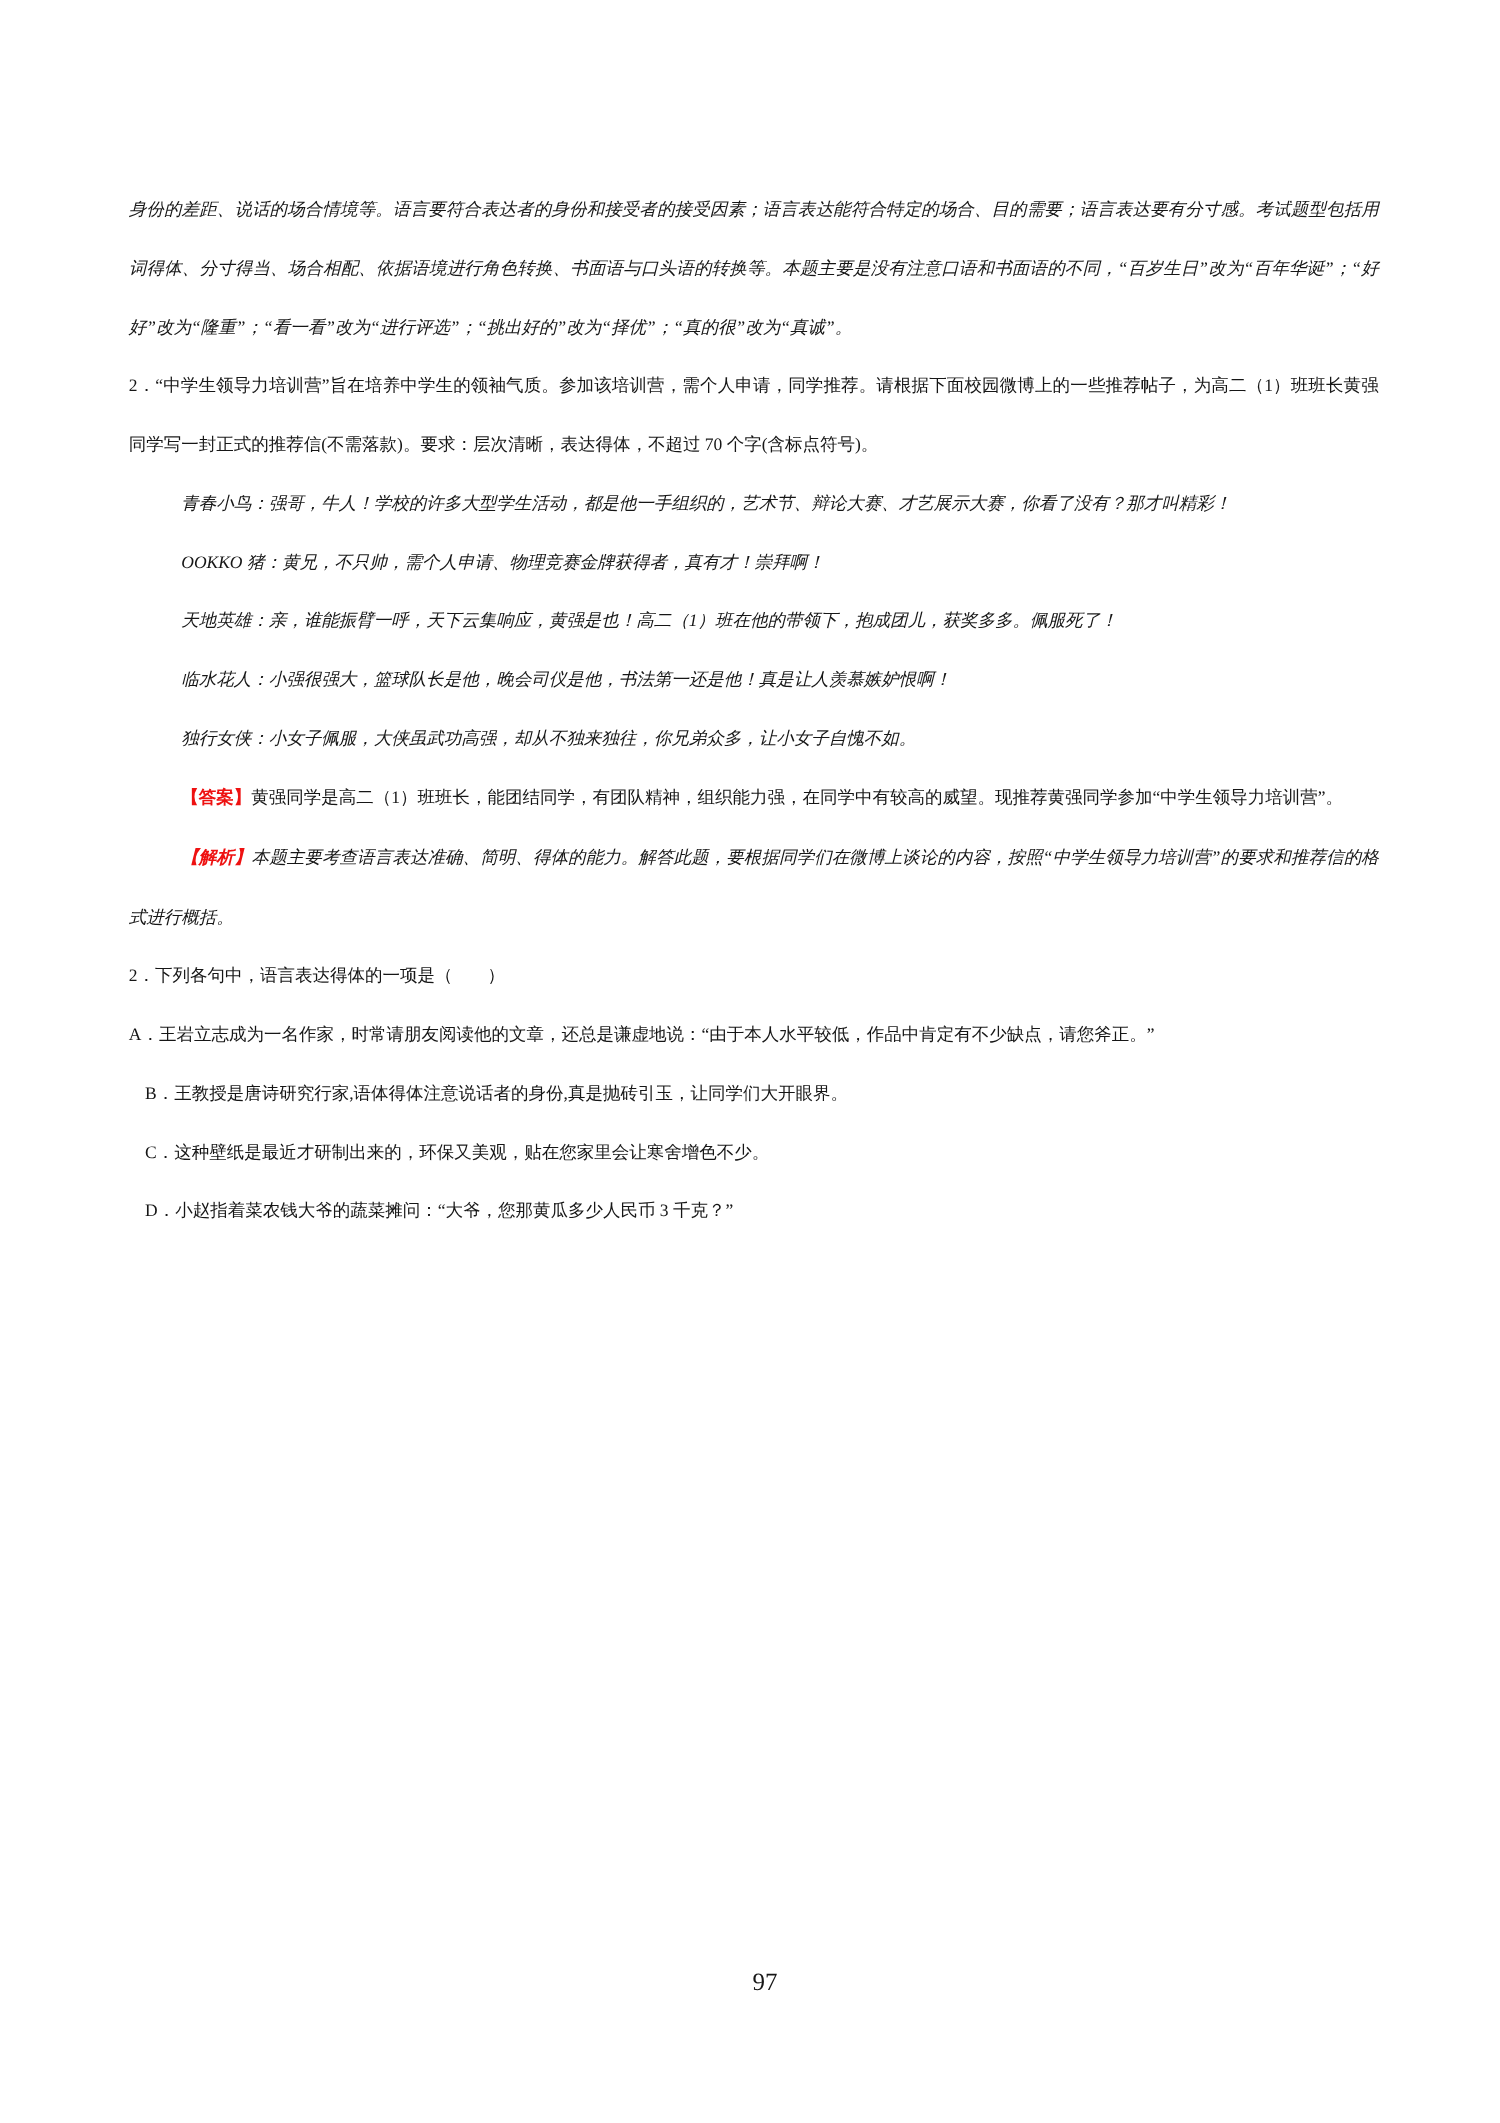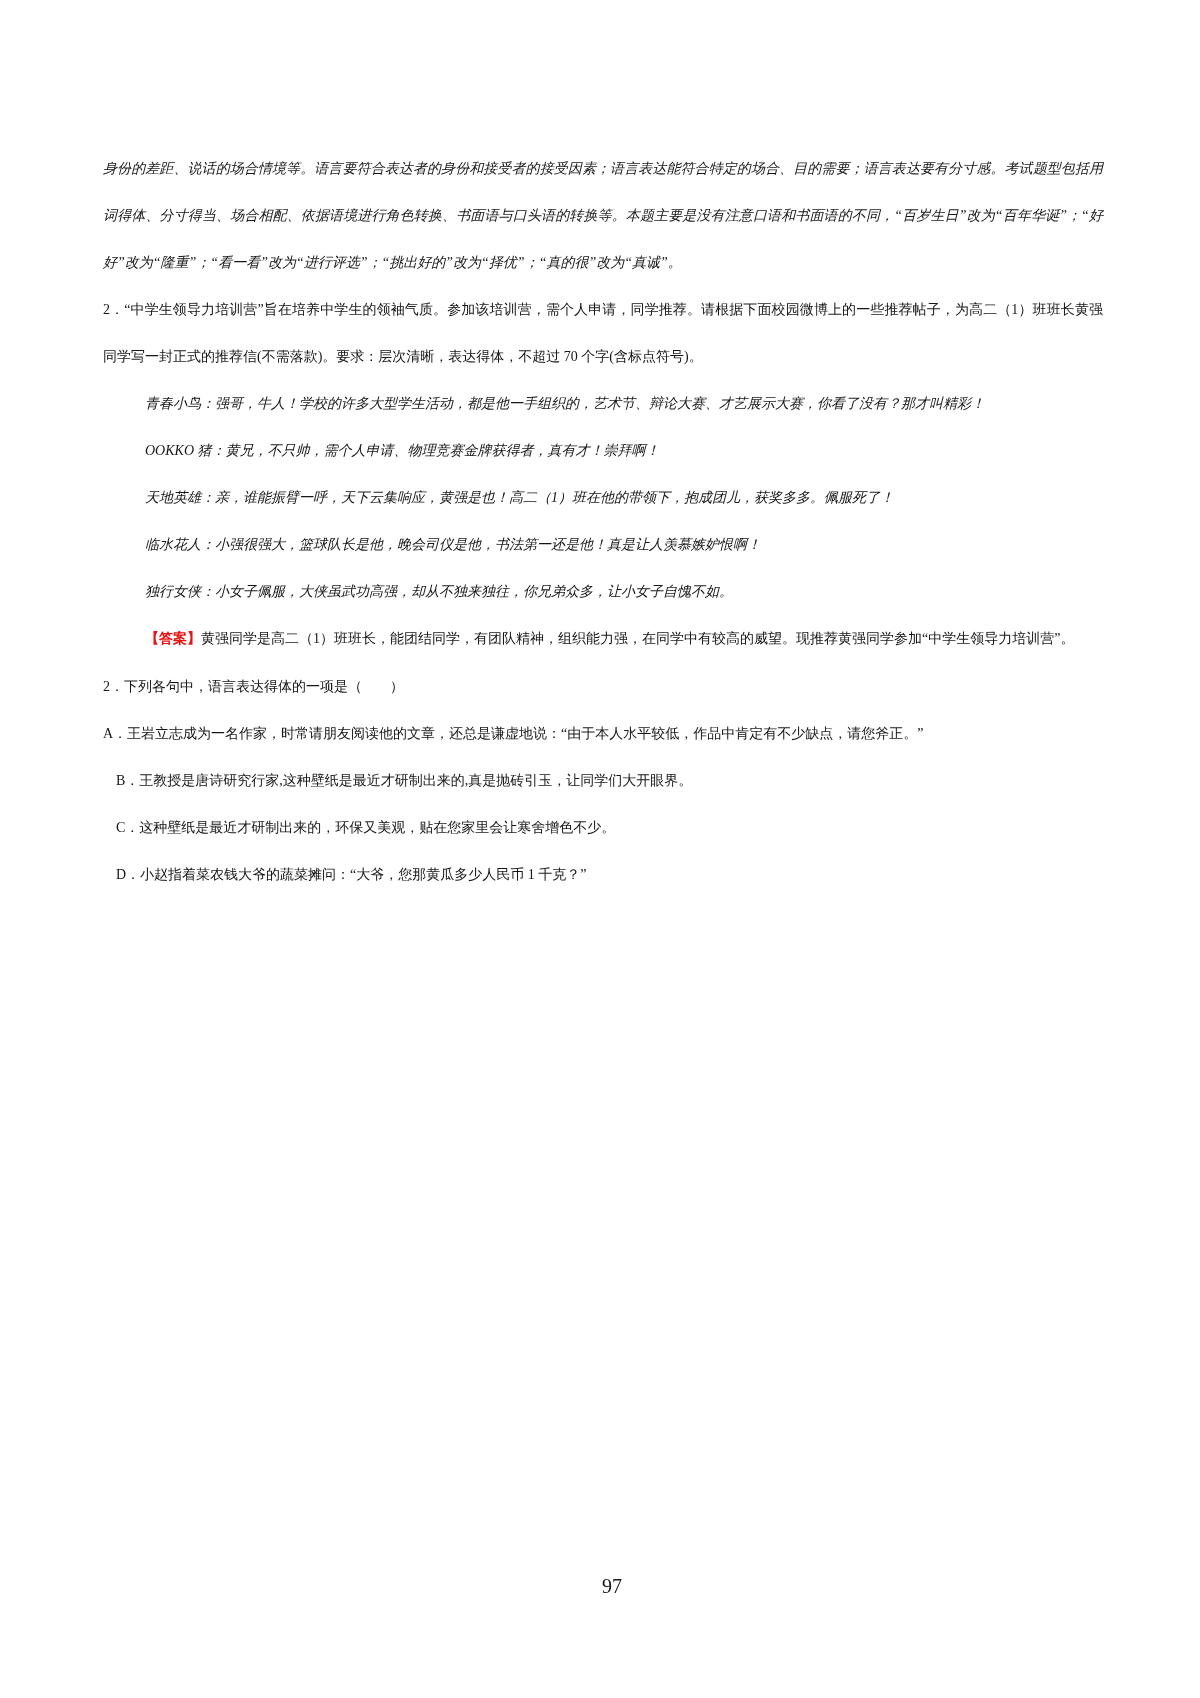--- a/index.html
+++ b/index.html
@@ -57,20 +57,21 @@
 <div class="page">
   <div class="content">
       <p class="para  kai"><span>身份的差距、说话的场合情境等。语言要符合表达者的身份和接受者的接受因素；语言表达能符合特定的场合、目的需要；语言表达要有分寸感。考试题型包括用词得体、分寸得当、场合相配、依据语境进行角色转换、书面语与口头语的转换等。本题主要是没有注意口语和书面语的不同，“百岁生日”改为“百年华诞”；“好好”改为“隆重”；“看一看”改为“进行评选”；“挑出好的”改为“择优”；“真的很”改为“真诚”。</span></p>
       <p class="para"><span>2．“中学生领导力培训营”旨在培养中学生的领袖气质。参加该培训营，需个人申请，同学推荐。请根据下面校园微博上的一些推荐帖子，为高二（1）班班长黄强同学写一封正式的推荐信(不需落款)。要求：层次清晰，表达得体，不超过 70 个字(含标点符号)。</span></p>
       <p class="para ind2 kai"><span>青春小鸟：强哥，牛人！学校的许多大型学生活动，都是他一手组织的，艺术节、辩论大赛、才艺展示大赛，你看了没有？那才叫精彩！</span></p>
       <p class="para ind2 kai"><span>OOKKO 猪：黄兄，不只帅，需个人申请、物理竞赛金牌获得者，真有才！崇拜啊！</span></p>
       <p class="para ind2 kai"><span>天地英雄：亲，谁能振臂一呼，天下云集响应，黄强是也！高二（1）班在他的带领下，抱成团儿，获奖多多。佩服死了！</span></p>
       <p class="para ind2 kai"><span>临水花人：小强很强大，篮球队长是他，晚会司仪是他，书法第一还是他！真是让人羡慕嫉妒恨啊！</span></p>
       <p class="para ind2 kai"><span>独行女侠：小女子佩服，大侠虽武功高强，却从不独来独往，你兄弟众多，让小女子自愧不如。</span></p>
       <p class="para ind2"><span class="red-label">【答案】</span><span>黄强同学是高二（1）班班长，能团结同学，有团队精神，组织能力强，在同学中有较高的威望。现推荐黄强同学参加“中学生领导力培训营”。</span></p>
+      <p class="para ind2 kai"><span class="red-label">【解析】</span><span>本题主要考查语言表达准确、简明、得体的能力。解答此题，要根据同学们在微博上谈论的内容，按照“中学生领导力培训营”的要求和推荐信的格式进行概括。</span></p>
       <p class="para"><span>2．下列各句中，语言表达得体的一项是（　　）</span></p>
       <p class="para opt"><span>A．王岩立志成为一名作家，时常请朋友阅读他的文章，还总是谦虚地说：“由于本人水平较低，作品中肯定有不少缺点，请您斧正。”</span></p>
-      <p class="para opt opt2"><span>B．王教授是唐诗研究行家,这种壁纸是最近才研制出来的,真是抛砖引玉，让同学们大开眼界。</span></p>
+      <p class="para opt opt2"><span>B．王教授是唐诗研究行家,语体得体注意说话者的身份,真是抛砖引玉，让同学们大开眼界。</span></p>
       <p class="para opt opt2"><span>C．这种壁纸是最近才研制出来的，环保又美观，贴在您家里会让寒舍增色不少。</span></p>
-      <p class="para opt opt2"><span>D．小赵指着菜农钱大爷的蔬菜摊问：“大爷，您那黄瓜多少人民币 1 千克？”</span></p>
+      <p class="para opt opt2"><span>D．小赵指着菜农钱大爷的蔬菜摊问：“大爷，您那黄瓜多少人民币 3 千克？”</span></p>
     </div>
   <div class="page-number">97</div>
 </div>
 
 </body></html>

